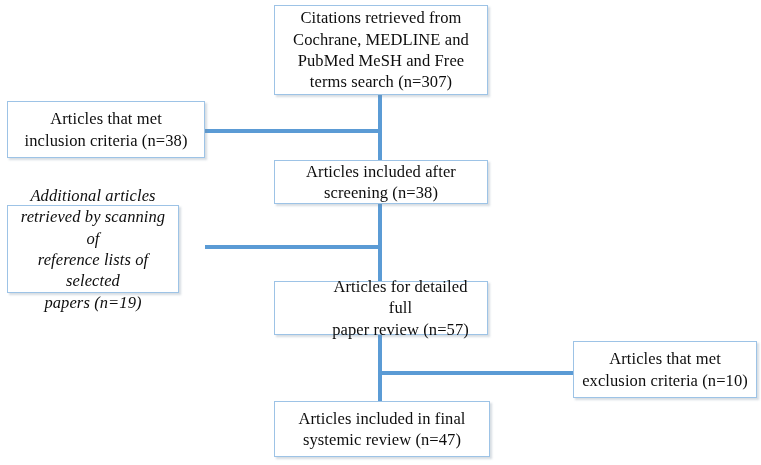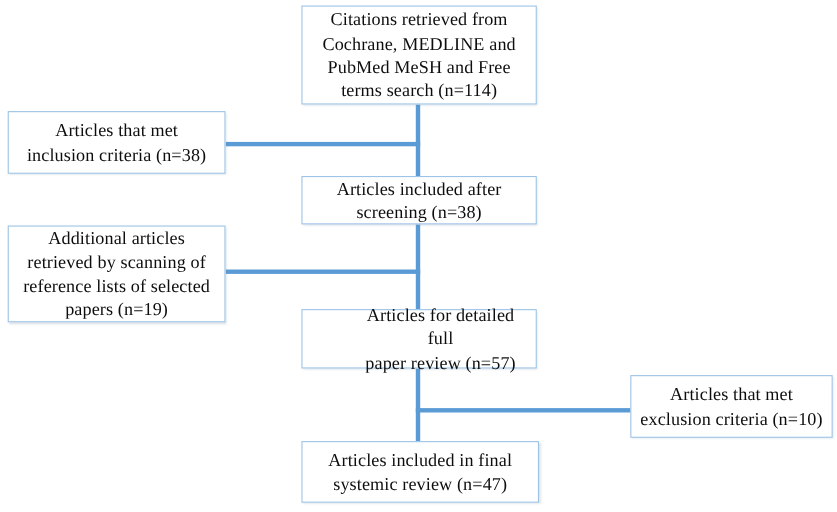--- a/index.html
+++ b/index.html
@@ -53,34 +53,34 @@
   <div class="conn v" style="left:378px; top:203px; height:78px;"></div>
   <div class="conn h" style="left:205px; top:245px; width:177px;"></div>
 
   <div class="conn v" style="left:378px; top:334px; height:68px;"></div>
   <div class="conn h" style="left:378px; top:371px; width:197px;"></div>
 
   <div class="node" style="left:274px; top:5px; width:214px; height:90px;">
     <span class="txt">Citations retrieved from
 Cochrane, MEDLINE and
 PubMed MeSH and Free
-terms search (n=114)</span>
+terms search (n=307)</span>
   </div>
 
   <div class="node" style="left:7px; top:101px; width:198px; height:57px;">
     <span class="txt">Articles that met
 inclusion criteria (n=38)</span>
   </div>
 
   <div class="node" style="left:274px; top:160px; width:214px; height:44px;">
     <span class="txt">Articles included after
 screening (n=38)</span>
   </div>
 
-  <div class="node" style="left:7px; top:205px; width:198px; height:88px;">
+  <div class="node" style="left:7px; top:205px; width:172px; height:88px;font-style:italic;">
     <span class="txt">Additional articles
 retrieved by scanning of
 reference lists of selected
 papers (n=19)</span>
   </div>
 
   <div class="node" style="left:274px; top:281px; width:214px; height:54px;padding-left:45px;">
     <span class="txt">Articles for detailed full
 paper review (n=57)</span>
   </div>

